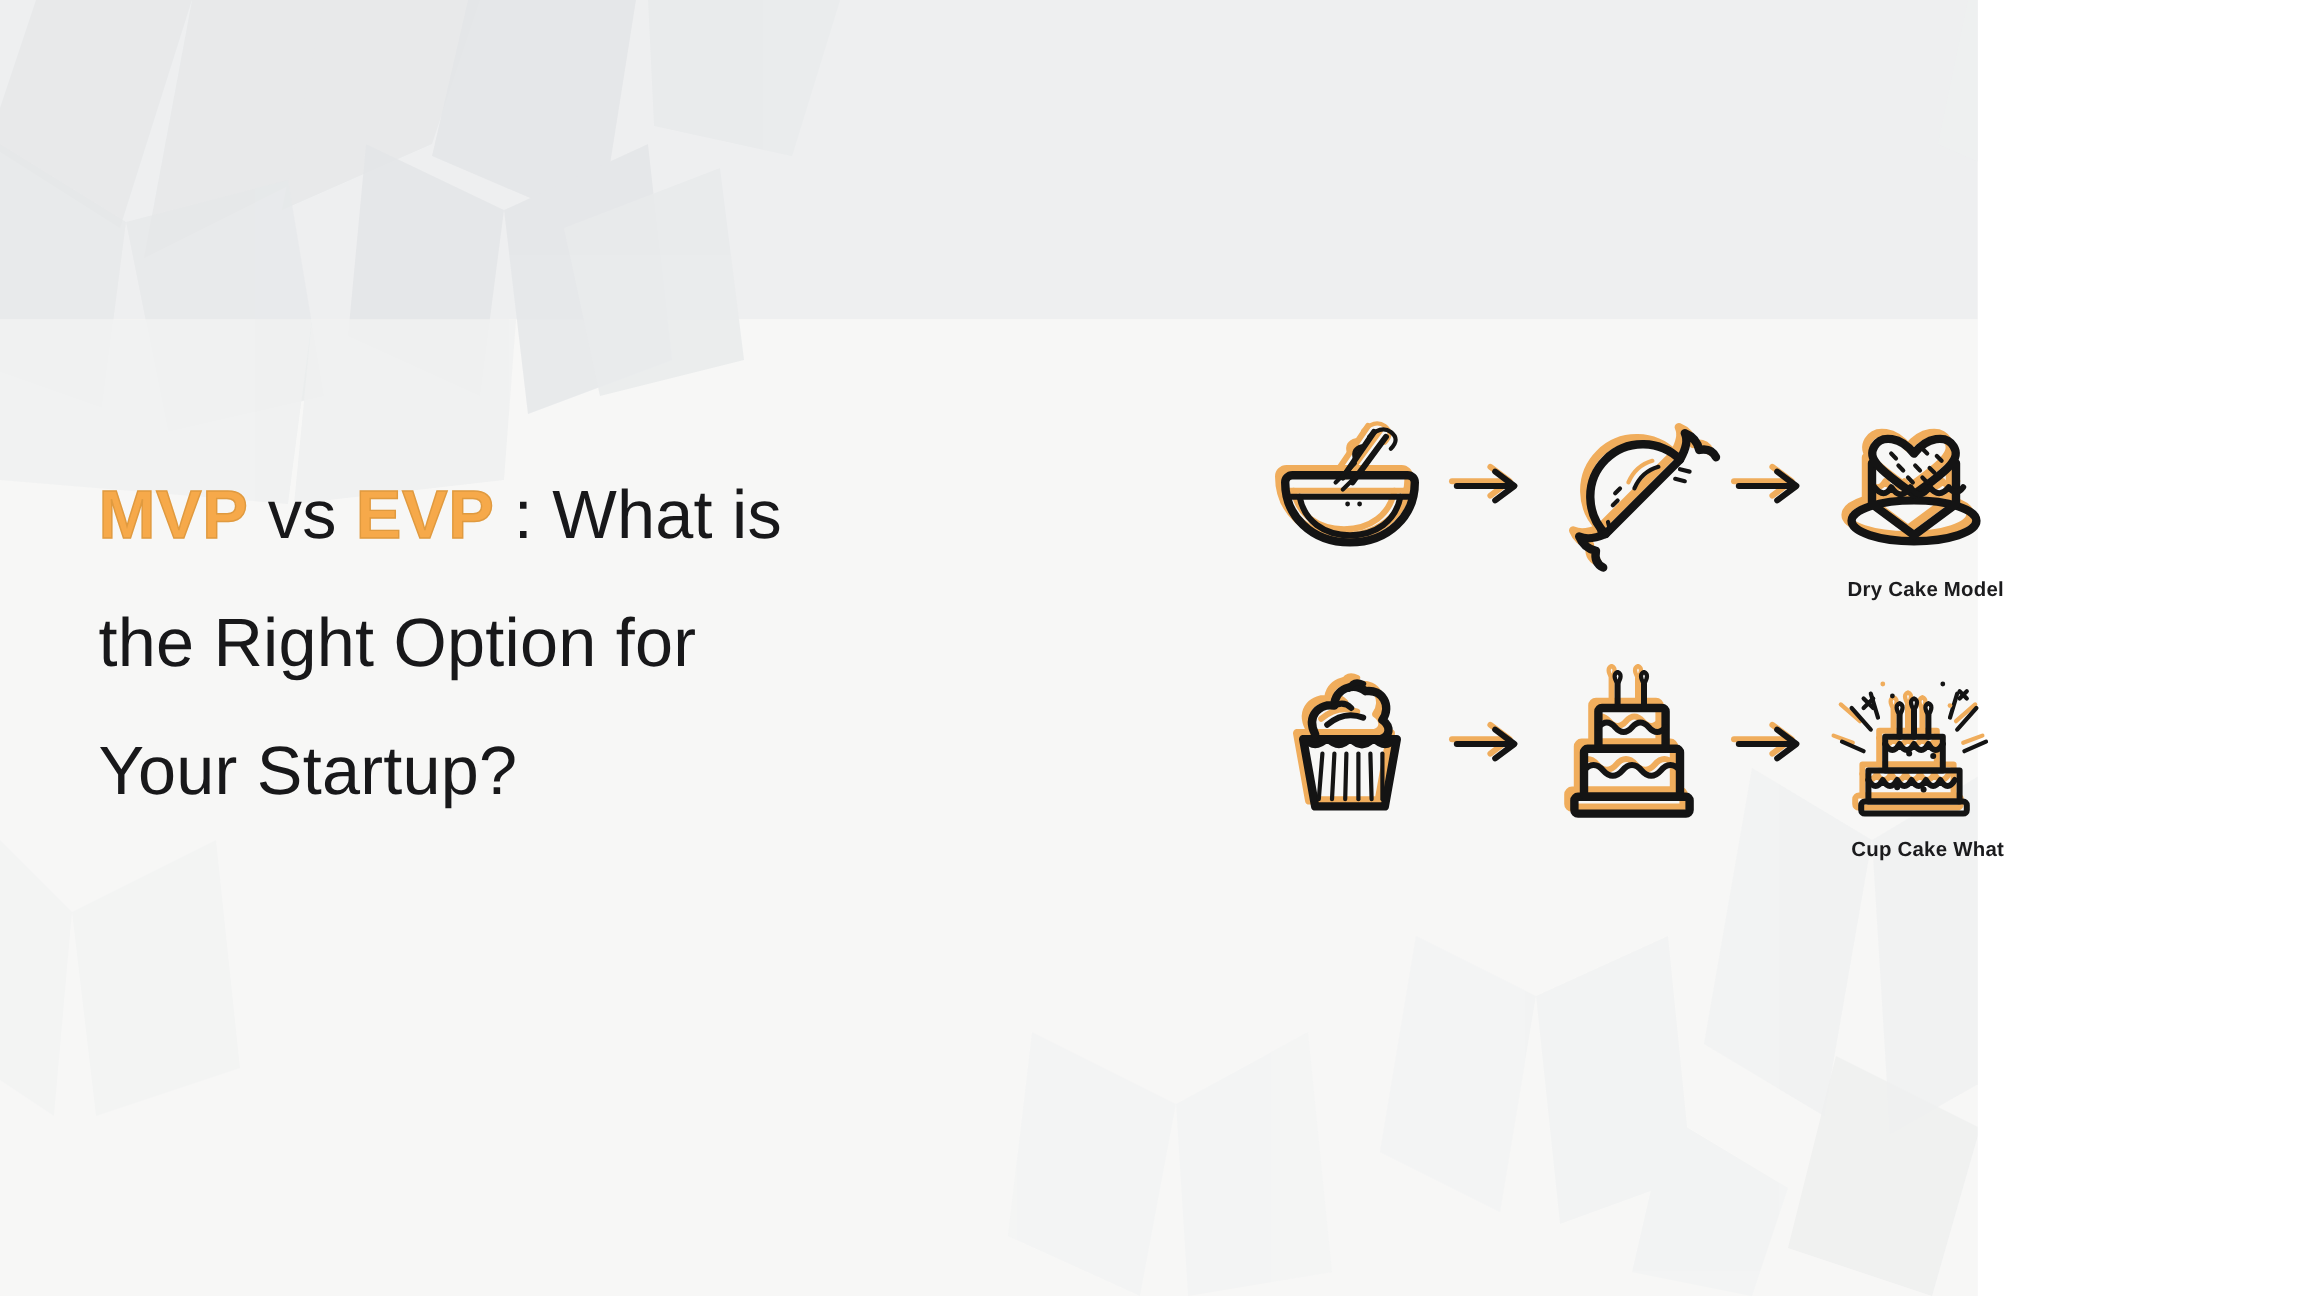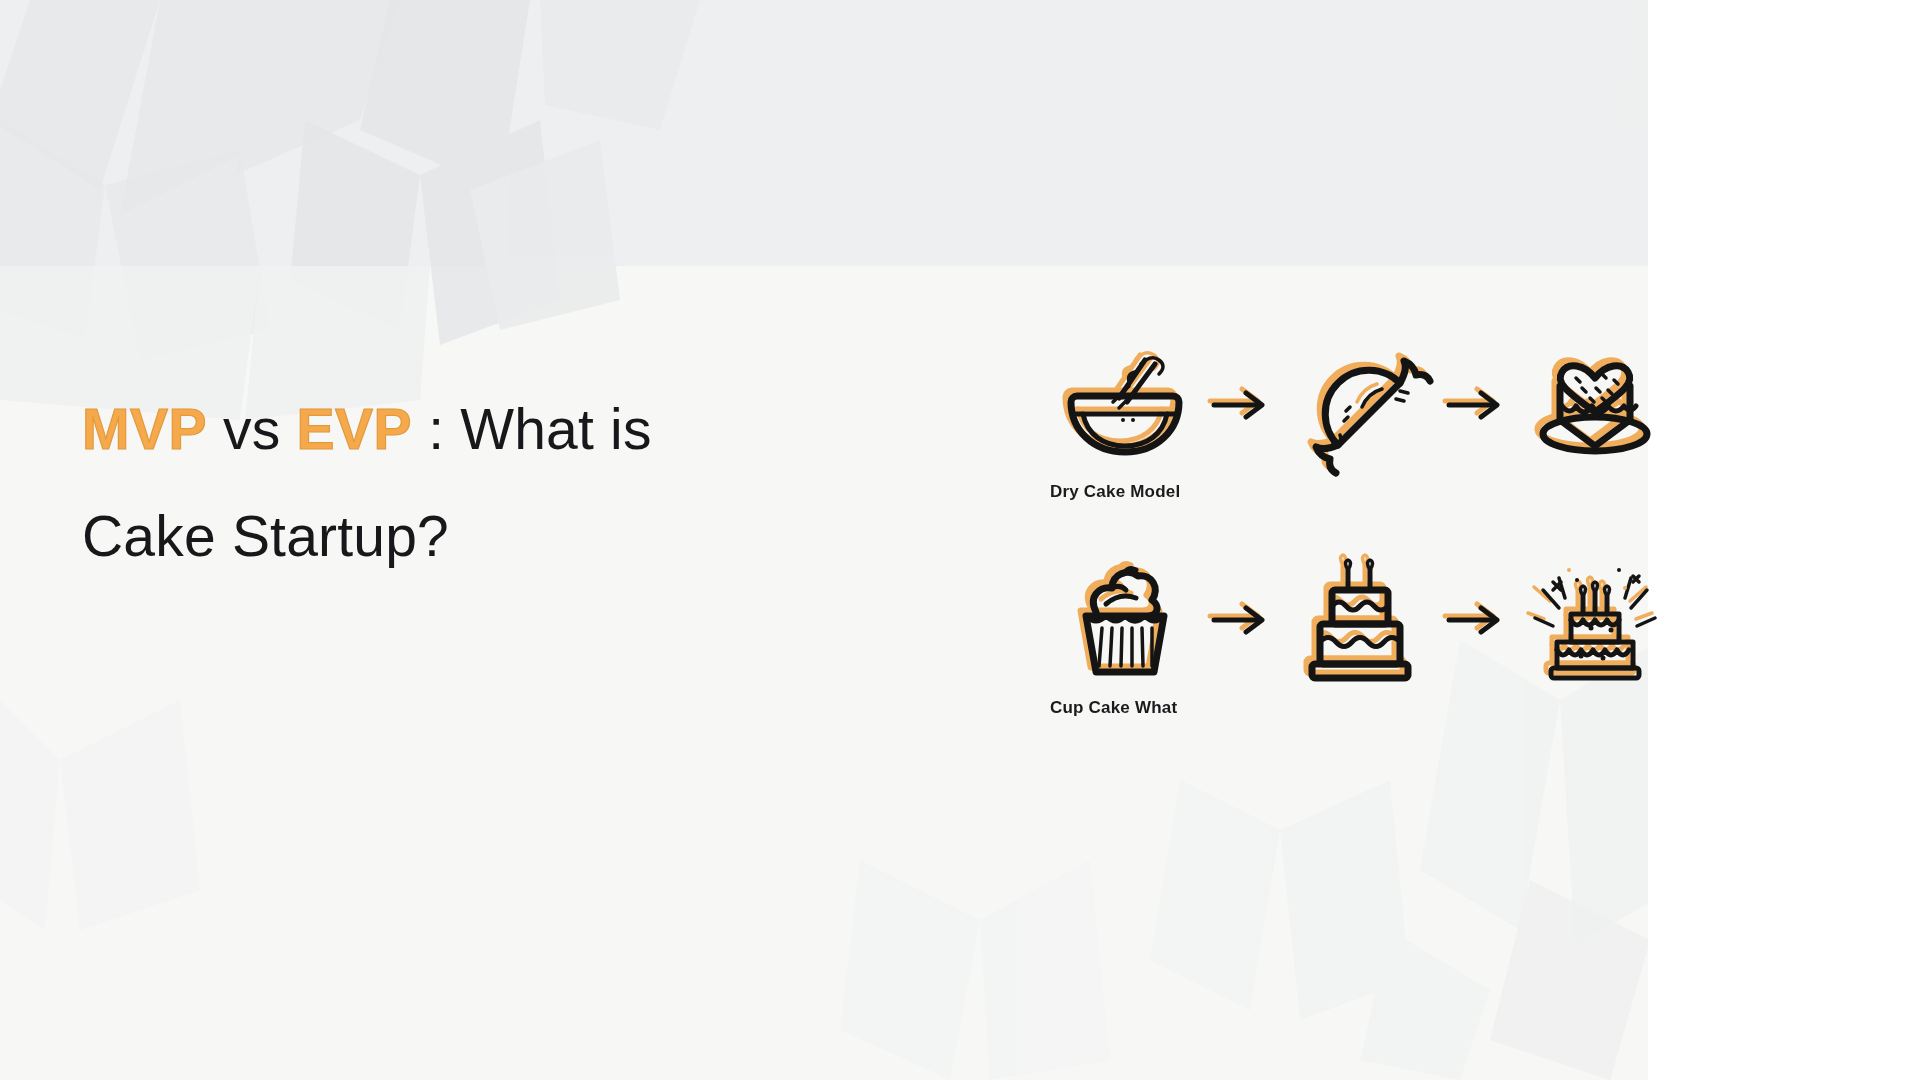--- a/index.html
+++ b/index.html
@@ -72,21 +72,21 @@
   .arrow-slot { width:85px; height:130px; display:flex; align-items:center; justify-content:center; }
 
   .row-label {
     position:absolute;
     font-family:"Liberation Sans", sans-serif;
     font-weight:700;
     font-size:17px;
     letter-spacing:0.2px;
     color:#1b1b1d;
     white-space:nowrap;
-    text-align:left;
+    text-align:right;
   }
   .label-row1 { left:1050px; top:482px; width:620px; }
   .label-row2 { left:1050px; top:698px; width:620px; }
 
   svg { display:block; overflow:visible; }
   .ink   { fill:none; stroke:#141414; stroke-width:7;   stroke-linecap:round; stroke-linejoin:round; }
   .ink-s { fill:none; stroke:#141414; stroke-width:5;   stroke-linecap:round; stroke-linejoin:round; }
   .ink-t { fill:none; stroke:#141414; stroke-width:3.5; stroke-linecap:round; stroke-linejoin:round; }
   .amb   { fill:none; stroke:#f0ad5c; stroke-width:7;   stroke-linecap:round; stroke-linejoin:round; }
   .amb-s { fill:none; stroke:#f0ad5c; stroke-width:5;   stroke-linecap:round; stroke-linejoin:round; }
@@ -160,21 +160,22 @@
         <polygon points="60,760 180,700 200,890 80,930"></polygon>
         <polygon points="0,700 60,760 45,930 0,900"></polygon>
       </g>
     </svg>
   </div>
 
   <div class="title-block">
     <div class="title-line">
       <span class="hl">MVP</span><span class="vs">&nbsp;</span><span class="vs">vs</span><span class="vs">&nbsp;</span><span class="hl">EVP</span><span class="vs">&nbsp;</span><span class="vs">: What is</span>
     </div>
-    <div class="title-line">Cake Startup?</div>
+    <div class="title-line">the Right Option for</div>
+    <div class="title-line">Your Startup?</div>
   </div>
 
   <div class="flow flow-row1">
 
     <div class="flow-cell icon-slot">
       <svg width="112" height="110" viewBox="0 0 112 110">
         <g class="shadow-grp">
           <path class="amb" d="M8 46 h96 a6 6 0 0 1 6 6 c0 28 -22 50 -54 50 S2 80 2 52 a6 6 0 0 1 6 -6 z"></path>
           <path class="amb-s" d="M6 64 h100"></path>
           <path class="amb-s" d="M14 64 c4 20 20 32 42 32 s38 -12 42 -32"></path>

